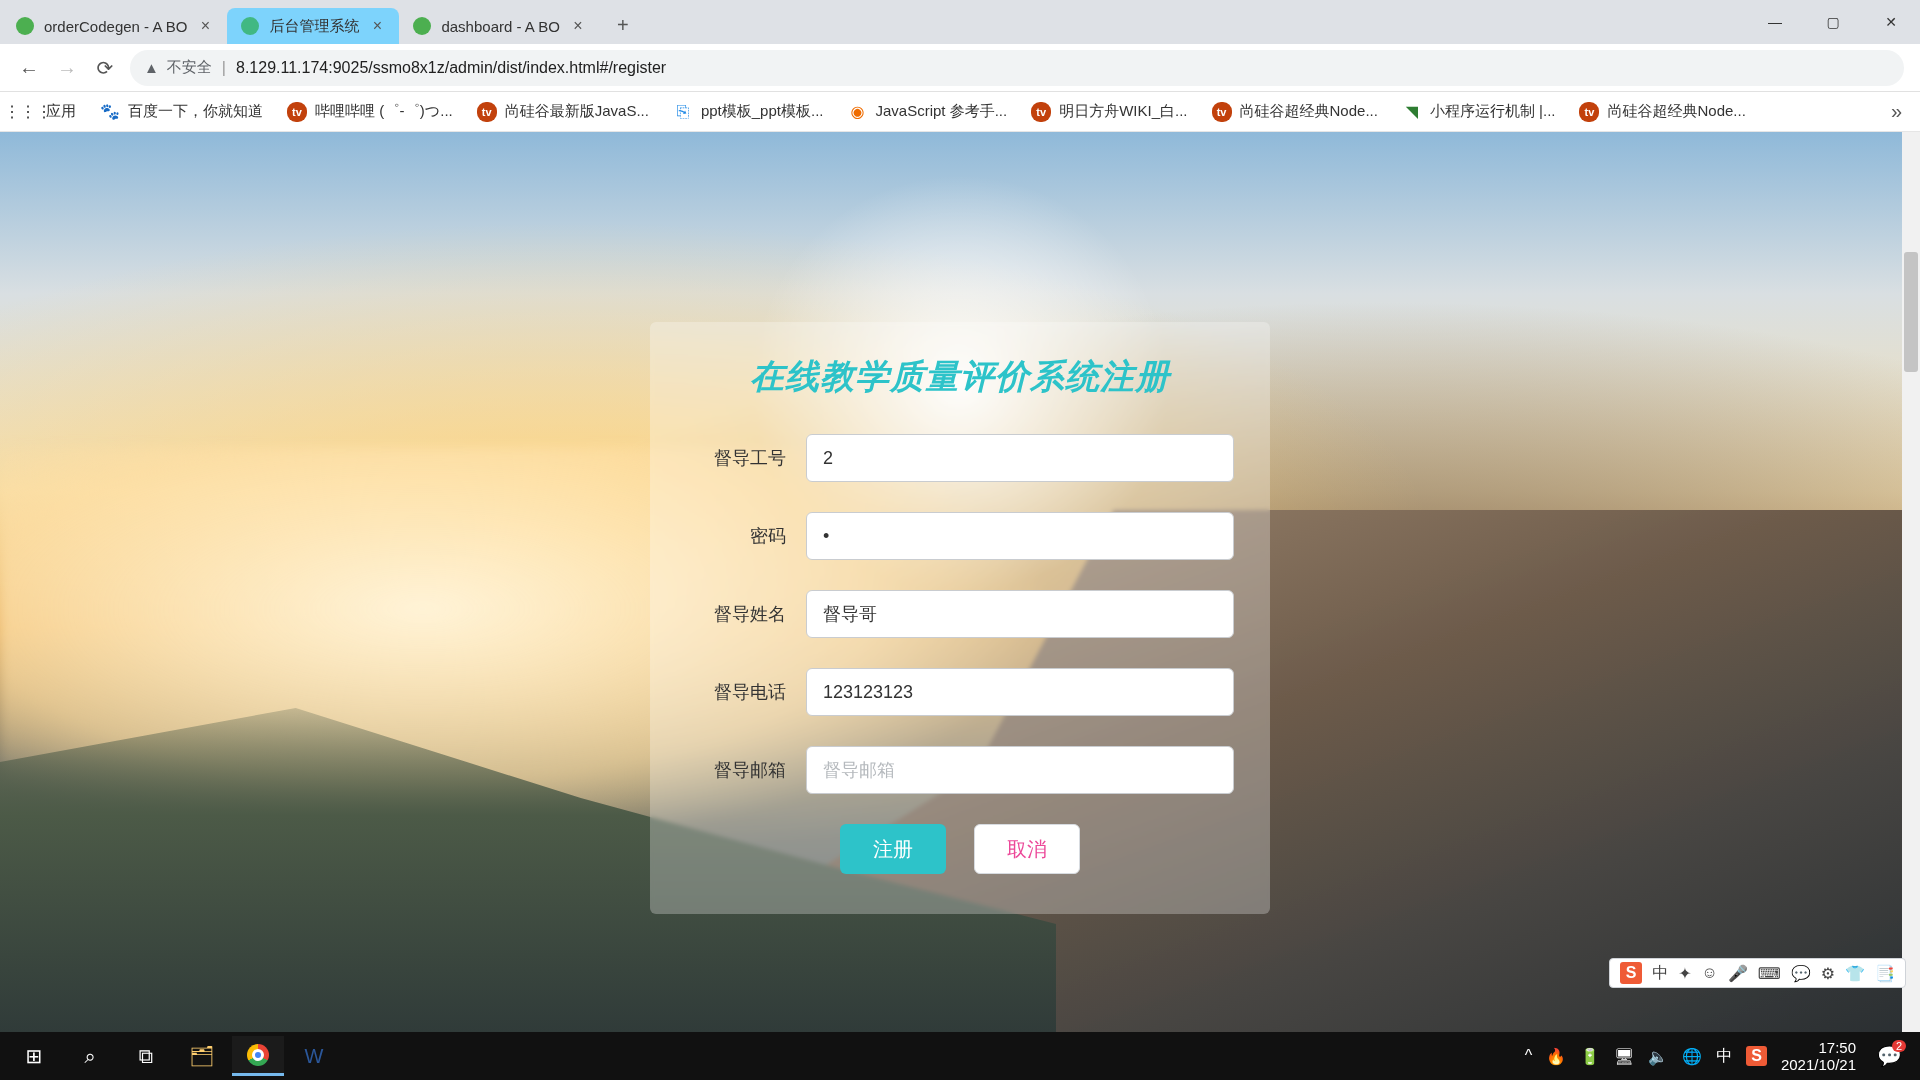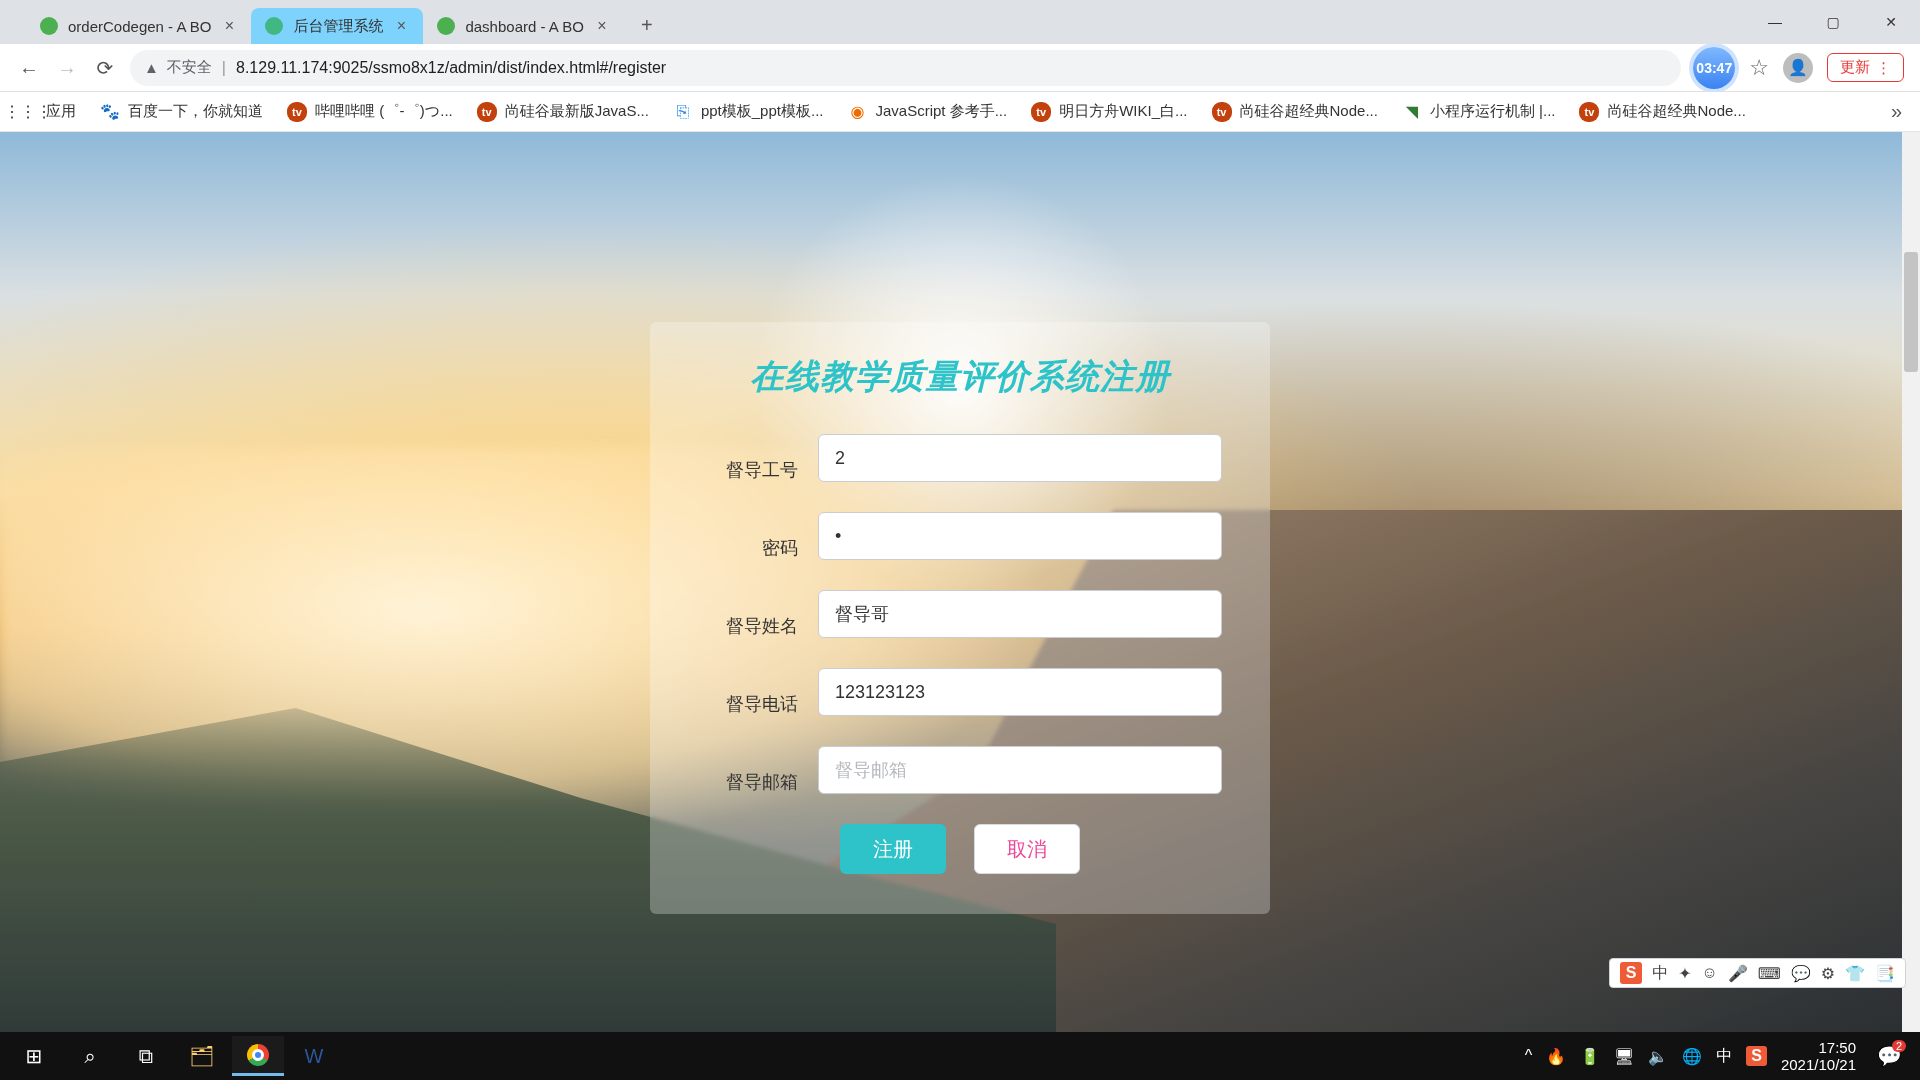--- a/index.html
+++ b/index.html
@@ -1,20 +1,20 @@
 <!DOCTYPE html>
 <html><head>
 <meta charset="utf-8">
 <style>
   * { margin: 0; padding: 0; box-sizing: border-box; font-family: "Microsoft YaHei", Arial, sans-serif; }
   html, body { width: 1920px; height: 1080px; overflow: hidden; }
 
   
   .chrome-window { width: 1920px; height: 1080px; display: flex; flex-direction: column; background:#fff; }
-  .tabstrip { height: 44px; background:#dee1e6; display:flex; align-items:flex-end; padding-left:26px; position:relative; }
+  .tabstrip { height: 44px; background:#dee1e6; display:flex; align-items:flex-end; padding-left:2px; position:relative; }
   .tab { height: 36px; display:flex; align-items:center; gap:10px; padding:0 14px; font-size:15px; color:#333; border-top-left-radius:8px; border-top-right-radius:8px; max-width:300px; position:relative; cursor:pointer;}
   .tab.active { background:#7dd3fc; }
   .tab .fav { width:18px; height:18px; border-radius:50%; display:inline-block; }
   .tab .title { white-space:nowrap; overflow:hidden; text-overflow:ellipsis; max-width:190px; }
   .tab .close { font-size:16px; color:#555; width:16px; text-align:center; }
   .newtab { width:30px; height:30px; display:flex; align-items:center; justify-content:center; font-size:20px; color:#555; margin-left:8px; margin-bottom:4px; cursor:pointer;}
   .win-controls { position:absolute; right:0; top:0; height:44px; display:flex; }
   .win-btn { width:58px; display:flex; align-items:center; justify-content:center; color:#333; font-size:14px; cursor:pointer;}
 
   .navbar { height:48px; display:flex; align-items:center; gap:12px; padding:0 16px; background:#fff; border-bottom:1px solid #e1e1e1;}
@@ -53,23 +53,23 @@
     filter:blur(6px);
   }
   .fore { position:absolute; left:0; bottom:0; width:55%; height:40%;
     background:linear-gradient(180deg, rgba(90,100,70,0.0), #4c5a47 40%, #303b39 100%);
     clip-path: polygon(0 25%, 28% 10%, 55% 35%, 80% 55%, 100% 70%, 100% 100%, 0 100%);
   }
 
   
   .card { position:absolute; left:50%; top:54%; transform:translate(-50%,-50%);
     width:620px; background:rgba(255,255,255,0.28); border-radius:6px;
-    padding:32px 48px 40px; backdrop-filter:blur(2px);}
+    padding:32px 36px 40px; backdrop-filter:blur(2px);}
   .title-main { text-align:center; font-size:34px; font-weight:700; color:#2dc3c9; font-style:italic; margin-bottom:34px; letter-spacing:1px;}
-  .row { display:flex; align-items:flex-end; margin-bottom:30px; }
+  .row { display:flex; align-items:center; margin-bottom:30px; }
   .lab { width:120px; text-align:right; padding-right:20px; font-size:18px; color:#333;}
   .inp { flex:1; height:48px; border:1px solid #c9ccd0; border-radius:6px; background:#fff; padding:0 16px; font-size:18px; color:#333; outline:none;}
   .inp::placeholder { color:#b5b9bd; }
   .btns { display:flex; gap:28px; justify-content:center; margin-top:10px;}
   .btn { width:106px; height:50px; border-radius:6px; font-size:20px; cursor:pointer; display:flex; align-items:center; justify-content:center;}
   .btn-primary { background:#2dc3c9; color:#fff; border:none;}
   .btn-default { background:#fff; color:#ec4899; border:1px solid #d7dbe0;}
 
   
   .ime { position:absolute; right:14px; bottom:44px; height:30px; background:#fff; border:1px solid #cfd3d8; border-radius:4px; display:flex; align-items:center; gap:10px; padding:0 10px; font-size:16px; color:#444;}
@@ -123,31 +123,20 @@
     <div class="nav-icon">←</div>
     <div class="nav-icon" style="opacity:.4">→</div>
     <div class="nav-icon">⟳</div>
     <div class="addr">
       <span class="warn">
         <span>▲</span>
         <span>不安全</span>
       </span>
       <span class="sep">|</span>
       <span>8.129.11.174:9025/ssmo8x1z/admin/dist/index.html#/register</span>
-    </div>
-    <div class="right-tools">
-      <div class="blue-dot">
-          <span>03:47</span>
-        </div>
-      <div class="star">☆</div>
-      <div class="avatar">👤</div>
-      <div class="update-btn">
-        <span>更新</span>
-        <span>⋮</span>
-      </div>
     </div>
   </div>
 
   <div class="bookmarkbar">
     <div class="bk">
       <span class="ic">⋮⋮⋮</span>
       <span>应用</span>
     </div>
     <div class="bk">
         <span class="ic">🐾</span>

